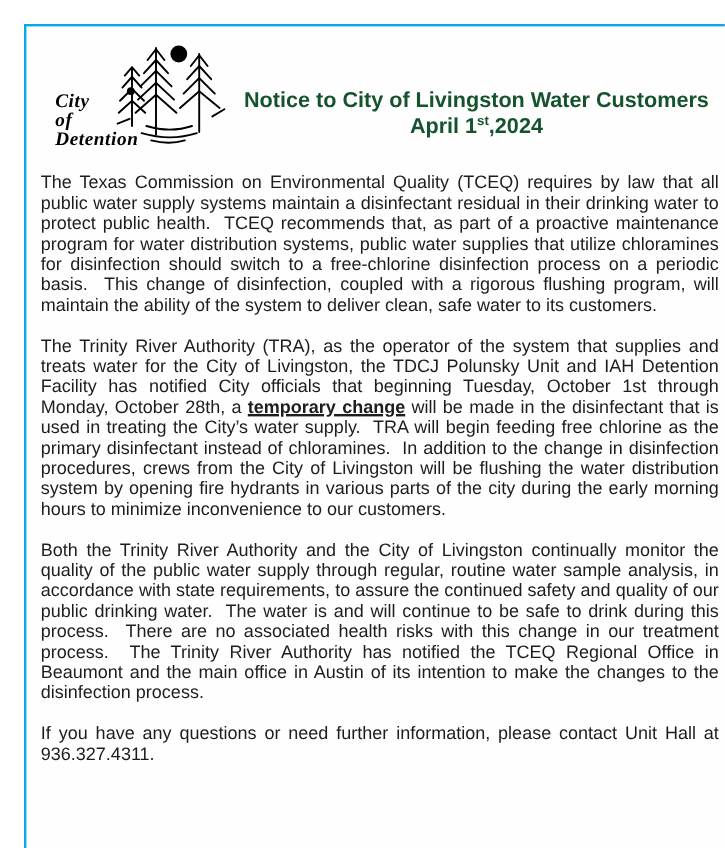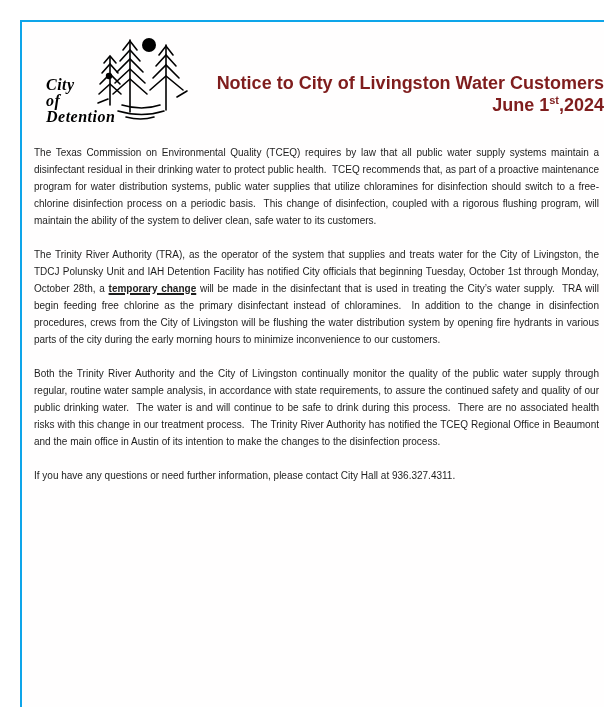--- a/index.html
+++ b/index.html
@@ -38,22 +38,22 @@
     font-size: 16px;
     line-height: 16px;
     color: #000000;
     letter-spacing: 0.5px;
   }
   .title-block {
     position: absolute;
     left: 168px;
     right: 6px;
     top: 50px;
-    text-align: right;
-    color: #7f1d1d;
+    text-align: center;
+    color: #14532d;
   }
   .title-line {
     font-weight: bold;
     font-size: 18px;
     line-height: 22px;
   }
   .date-line {
     font-weight: bold;
     font-size: 18px;
     line-height: 22px;
@@ -61,21 +61,21 @@
   .date-line sup {
     font-size: 11px;
     line-height: 0;
   }
   .content {
     padding: 2px 11px 0 12px;
     color: #1d1d1d;
   }
   p.para {
     margin: 0 0 17px 0;
-    font-size: 10px;
+    font-size: 15px;
     line-height: 17px;
     text-align: justify;
     white-space: pre-wrap;
   }
   p.para:last-child {
     margin-bottom: 0;
   }
   .bold-underline {
     font-weight: bold;
     text-decoration: underline;
@@ -124,31 +124,31 @@
     </div>
 
     <div class="logo-text">
       <div>City</div>
       <div>of</div>
       <div>Detention</div>
     </div>
 
     <div class="title-block">
       <div class="title-line">Notice to City of Livingston Water Customers</div>
-      <div class="date-line"><span>June 1</span><sup>st</sup><span>,2024</span></div>
+      <div class="date-line"><span>April 1</span><sup>st</sup><span>,2024</span></div>
     </div>
 
   </div>
 
   <div class="content">
 
     <p class="para">The Texas Commission on Environmental Quality (TCEQ) requires by law that all public water supply systems maintain a disinfectant residual in their drinking water to protect public health.  TCEQ recommends that, as part of a proactive maintenance program for water distribution systems, public water supplies that utilize chloramines for disinfection should switch to a free-chlorine disinfection process on a periodic basis.  This change of disinfection, coupled with a rigorous flushing program, will maintain the ability of the system to deliver clean, safe water to its customers.</p>
 
     <p class="para"><span>The Trinity River Authority (TRA), as the operator of the system that supplies and treats water for the City of Livingston, the TDCJ Polunsky Unit and IAH Detention Facility has notified City officials that beginning Tuesday, October 1st through Monday, October 28th, a </span><span class="bold-underline">temporary change</span><span> will be made in the disinfectant that is used in treating the City’s water supply.  TRA will begin feeding free chlorine as the primary disinfectant instead of chloramines.  In addition to the change in disinfection procedures, crews from the City of Livingston will be flushing the water distribution system by opening fire hydrants in various parts of the city during the early morning hours to minimize inconvenience to our customers.</span></p>
 
 
     <p class="para">Both the Trinity River Authority and the City of Livingston continually monitor the quality of the public water supply through regular, routine water sample analysis, in accordance with state requirements, to assure the continued safety and quality of our public drinking water.  The water is and will continue to be safe to drink during this process.  There are no associated health risks with this change in our treatment process.  The Trinity River Authority has notified the TCEQ Regional Office in Beaumont and the main office in Austin of its intention to make the changes to the disinfection process.</p>
 
-    <p class="para">If you have any questions or need further information, please contact City Hall at 936.327.4311.</p>
+    <p class="para">If you have any questions or need further information, please contact Unit Hall at 936.327.4311.</p>
 
   </div>
 
 </div>
 
 </body></html>

